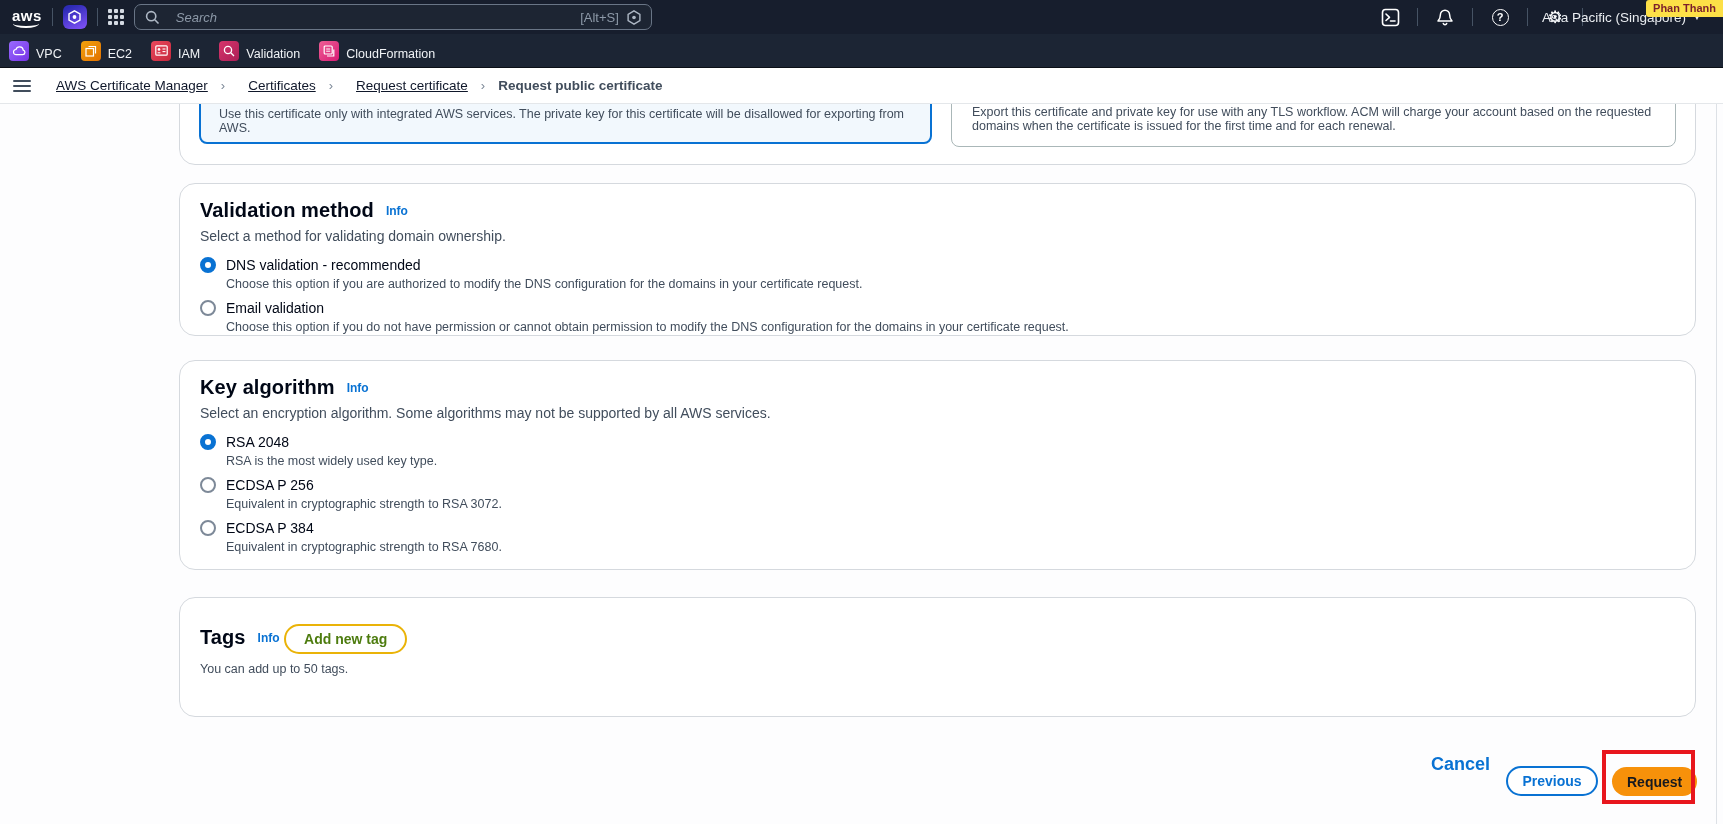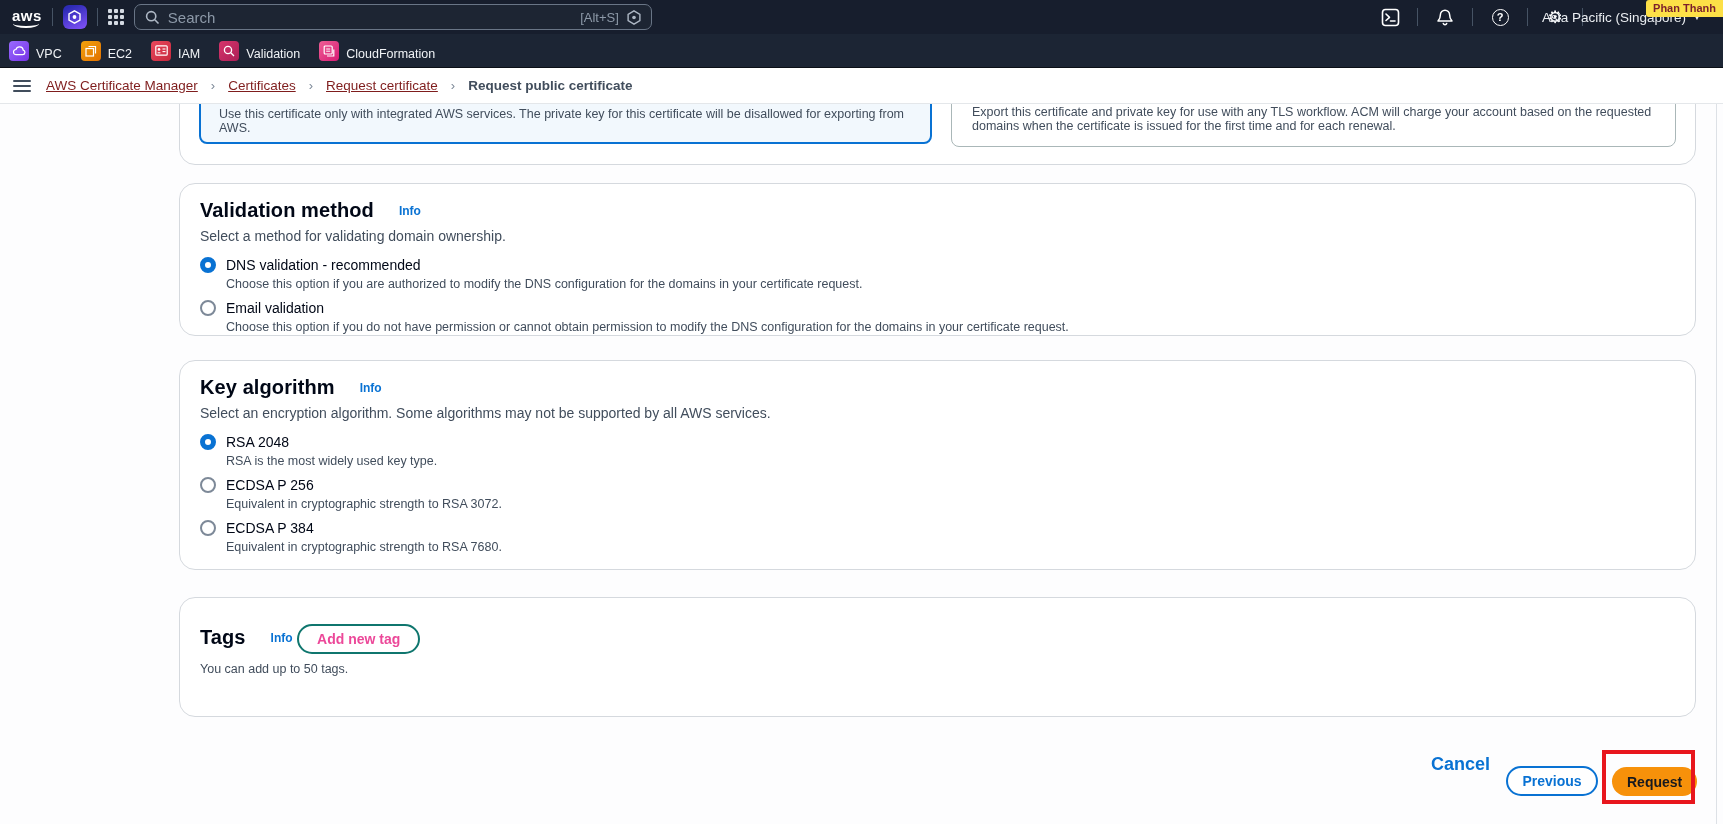--- a/index.html
+++ b/index.html
@@ -22,21 +22,21 @@
   .tb-sep { width:1px; height:18px; background:#465364; margin:0 10px; }
   .acm-chip { width:24px; height:24px; border-radius:6px;
     background:linear-gradient(155deg,#2d2bb5 15%,#7a4ff2 90%);
     display:flex; align-items:center; justify-content:center; }
   .grid-icon { display:grid; grid-template-columns:repeat(3,4px); grid-gap:2px; cursor:pointer; }
   .grid-icon i { width:4px; height:4px; background:#d4dae2; border-radius:1px; }
   .searchbox {
     margin-left:10px; width:518px; height:26px; border:1px solid #697586; border-radius:7px;
     background:#1d2533; display:flex; align-items:center; padding:0 10px; color:#8d99a8; cursor:text;
   }
-  .searchbox .ph { font-size:15px; margin-left:8px; flex:1; }
+  .searchbox .ph { font-style:italic; font-size:13px; margin-left:16px; flex:1; }
   .searchbox .kbd { font-size:13px; margin-right:8px; }
   .tb-right { position:absolute; right:130px; top:0; height:34px; display:flex; align-items:center; }
   .tb-icon { width:34px; height:34px; display:flex; align-items:center; justify-content:center; cursor:pointer; }
   .help-circle { width:17px; height:17px; border:1.5px solid #fff; border-radius:50%;
     color:#fff; font-size:11px; font-weight:bold; display:flex; align-items:center; justify-content:center; }
   .gear { color:#fff; font-size:17px; font-family:"DejaVu Sans", sans-serif; line-height:1; }
   .region { position:absolute; right:22px; top:0; height:34px; display:flex; align-items:center; gap:7px;
     color:#eaedf1; font-size:13.5px; cursor:pointer; }
   .region .caret { font-size:8px; color:#eaedf1; }
   .user-badge { position:absolute; right:0; top:0; z-index:40; background:#fde047; color:#7c1f2b;
@@ -51,49 +51,49 @@
   .chip-ec2 { background:linear-gradient(135deg,#f2a20c,#e27100); }
   .chip-iam { background:linear-gradient(135deg,#e8495d,#c7273c); }
   .chip-cw  { background:linear-gradient(135deg,#d6356b,#ad1f57); }
   .chip-cf  { background:linear-gradient(135deg,#ee5f95,#d81b74); }
   
   .crumbbar { position:absolute; left:0; top:68px; width:1723px; height:36px; background:#ffffff;
     border-bottom:1px solid #e4e7ea; display:flex; align-items:center; z-index:20; }
   .hamburger { width:18px; margin-left:13px; cursor:pointer; }
   .hamburger i { display:block; height:2px; background:#414d5c; margin:3px 0; border-radius:1px; }
   .crumbs { display:flex; align-items:center; gap:13px; margin-left:15px; font-size:13.5px; }
-  .crumb-link { color:#7f1d1d; text-decoration:underline; cursor:pointer; }
+  .crumb-link { color:#0f172a; text-decoration:underline; cursor:pointer;margin-left:10px; }
   .crumb-sep { color:#7d8998; font-size:13px; }
   .crumb-current { color:#414d5c; font-weight:bold; }
   
   .content-bg { position:absolute; left:0; top:104px; width:1723px; height:720px; background:#fdfdfe; z-index:1; }
   .right-rail { position:absolute; left:1716px; top:104px; width:1px; height:720px; background:#dde1e6; z-index:6; }
   .panel { position:absolute; left:179px; width:1517px; background:#fff; border:1px solid #d5d9de;
     border-radius:16px; padding:15px 20px; z-index:5; }
   .panel h2 { font-size:20px; font-weight:bold; color:#000716; display:inline; letter-spacing:.1px; }
-  .info-link { font-size:12px; font-weight:bold; color:#0972d3; margin-left:25px; cursor:pointer; position:relative; top:-2px; }
+  .info-link { font-size:12px; font-weight:bold; color:#0972d3; margin-left:12px; cursor:pointer; position:relative; top:-2px; }
   .sec-desc { font-size:14px; color:#414d5c; margin-top:6px; }
   
   #panel-certtype { top:40px; height:125px; z-index:2; padding:0; }
   .type-card { position:absolute; border-radius:8px; font-size:12.5px; color:#414d5c; line-height:14px; }
   .card-managed { left:19px; top:10px; width:733px; height:93px; border:2px solid #0972d3; background:#f2f8fd; padding:54px 16px 0 18px; }
   .card-export { left:771px; top:7px; width:725px; height:99px; border:1px solid #aab7b8; background:#fff; padding:56px 20px 0 20px; }
   
   .opt { display:flex; align-items:flex-start; gap:10px; margin-top:12px; cursor:pointer; }
   .opt + .opt { margin-top:7px; }
   .radio { width:16px; height:16px; border-radius:50%; border:2px solid #7d8998; background:#fff; flex:none; margin-top:1px; }
   .radio.selected { border:5px solid #0972d3; }
   .opt .olabel { font-size:14px; color:#000716; line-height:18px; }
   .opt .odesc { font-size:12.5px; color:#414d5c; margin-top:3px; line-height:15px; }
   #panel-validation { top:183px; height:153px; }
   #panel-key { top:360px; height:210px; }
   #panel-tags { top:597px; height:120px; }
   .empty-text { font-size:14px; color:#414d5c; margin-top:14px; }
   .btn-outline { display:inline-flex; align-items:center; justify-content:center; height:30px; padding:0 18px;
-    border:2px solid #0f766e; border-radius:20px; color:#ec4899; font-size:14px; font-weight:bold;
+    border:2px solid #eab308; border-radius:20px; color:#4d7c0f; font-size:14px; font-weight:bold;
     background:#fff; cursor:pointer; margin-top:11px; }
   .tag-hint { font-size:12.5px; color:#414d5c; margin-top:8px; }
   
   .cancel-link { position:absolute; left:1431px; top:754px; font-size:18px; font-weight:bold; color:#0972d3; cursor:pointer; z-index:5; }
   .btn-previous { position:absolute; left:1506px; top:766px; width:92px; height:30px; display:flex; align-items:center;
     justify-content:center; border:2px solid #0972d3; border-radius:20px; background:#fff; color:#0972d3;
     font-size:14px; font-weight:bold; cursor:pointer; z-index:5; }
   .btn-request { position:absolute; left:1612px; top:767px; height:29px; padding:0 15px; display:flex; align-items:center;
     justify-content:center; border:none; border-radius:16px; background:#f7910a; color:#16191f;
     font-size:14px; font-weight:bold; cursor:pointer; z-index:6; }

